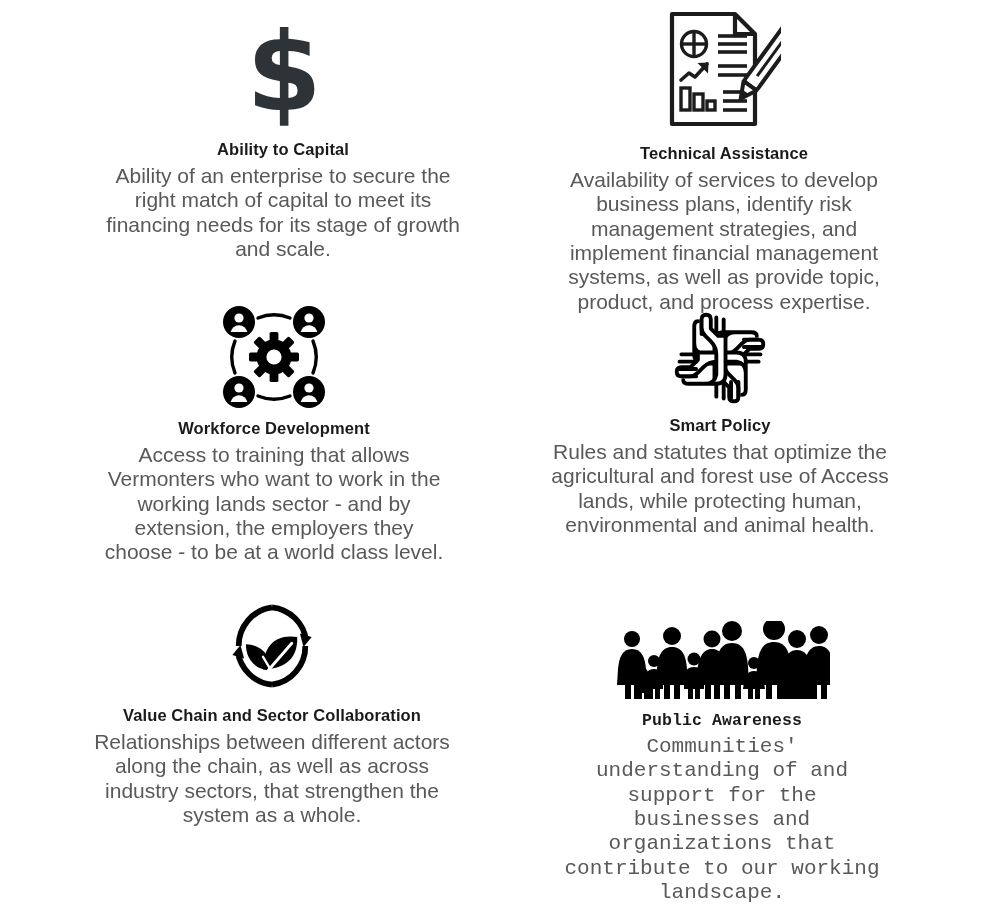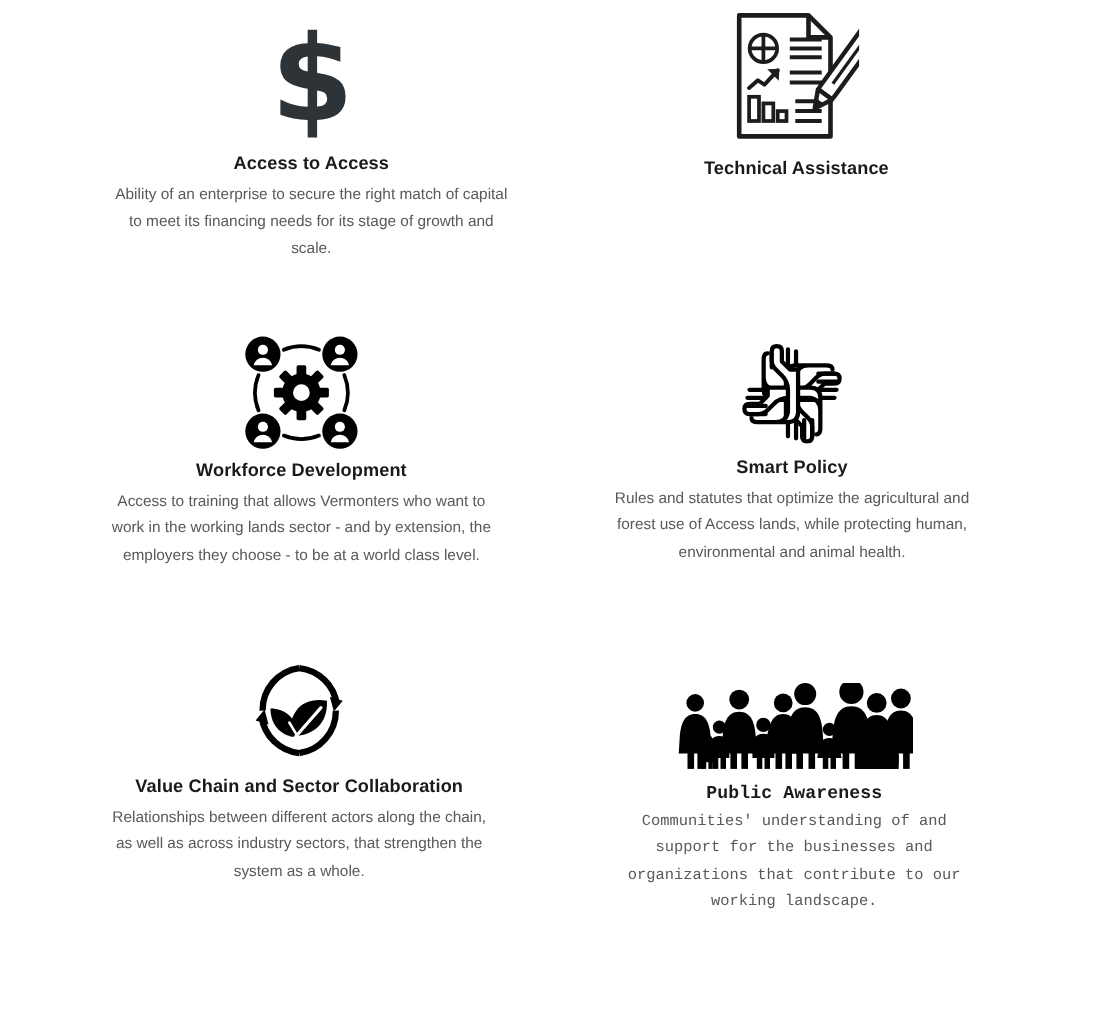--- a/index.html
+++ b/index.html
@@ -37,21 +37,21 @@
   .card-title {
     font-size: 16.5px;
     font-weight: bold;
     color: #1a1a1a;
     text-align: center;
     letter-spacing: 0.1px;
     line-height: 1.2;
   }
 
   .card-body {
-    font-size: 14px;
+    font-size: 21px;
     font-weight: normal;
     color: #595959;
     text-align: center;
     line-height: 24.4px;
   }
 
   
   #card-access-to-capital      { left: 98px;  top: 14px;  width: 370px; }
   #card-technical-assistance   { left: 548px; top: 8px;   width: 352px; }
   #card-workforce-development  { left: 98px;  top: 305px; width: 352px; }
@@ -89,21 +89,21 @@
 </style>
 </head>
 <body>
 
 <div class="board">
 
   <div class="card" id="card-access-to-capital">
     <div class="icon-wrap">
       <span class="dollar-glyph">$</span>
     </div>
-    <div class="card-title">Access to Access</div>
+    <div class="card-title">Ability to Capital</div>
     <div class="card-body">Ability of an enterprise to secure the right match of capital to meet its financing needs for its stage of growth and scale.</div>
   </div>
 
   <div class="card" id="card-technical-assistance">
     <div class="icon-wrap">
       <svg width="114" height="122" viewBox="0 0 114 122" fill="none" aria-hidden="true">
 
         <path d="M5 6 H68 L88 26 V116 H5 Z" fill="#ffffff" stroke="#1c1c1c" stroke-width="4.2" stroke-linejoin="round"></path>
         <path d="M68 6 V26 H88" fill="none" stroke="#1c1c1c" stroke-width="4.2" stroke-linejoin="round"></path>
 
@@ -131,20 +131,21 @@
 
         <g transform="rotate(36 96 60)">
           <rect x="88" y="10" width="16" height="72" rx="3" fill="#ffffff" stroke="#1c1c1c" stroke-width="4"></rect>
           <line x1="96" y1="12" x2="96" y2="70" stroke="#1c1c1c" stroke-width="3"></line>
           <path d="M88 82 L96 98 L104 82 Z" fill="#ffffff" stroke="#1c1c1c" stroke-width="4" stroke-linejoin="round"></path>
           <path d="M91.5 89.5 L96 98 L100.5 89.5 Z" fill="#1c1c1c"></path>
         </g>
       </svg>
     </div>
     <div class="card-title">Technical Assistance</div>
+    <div class="card-body">Availability of services to develop business plans, identify risk management strategies, and implement financial management systems, as well as provide topic, product, and process expertise.</div>
   </div>
 
   <div class="card" id="card-workforce-development">
     <div class="icon-wrap">
       <svg width="104" height="104" viewBox="0 0 104 104" fill="none" aria-hidden="true">
 
         <path d="M36 13 A 42 42 0 0 1 68 13" fill="none" stroke="#000" stroke-width="3.4" stroke-linecap="round"></path>
         <path d="M36 91 A 42 42 0 0 0 68 91" fill="none" stroke="#000" stroke-width="3.4" stroke-linecap="round"></path>
         <path d="M13 36 A 42 42 0 0 0 13 68" fill="none" stroke="#000" stroke-width="3.4" stroke-linecap="round"></path>
         <path d="M91 36 A 42 42 0 0 1 91 68" fill="none" stroke="#000" stroke-width="3.4" stroke-linecap="round"></path>

